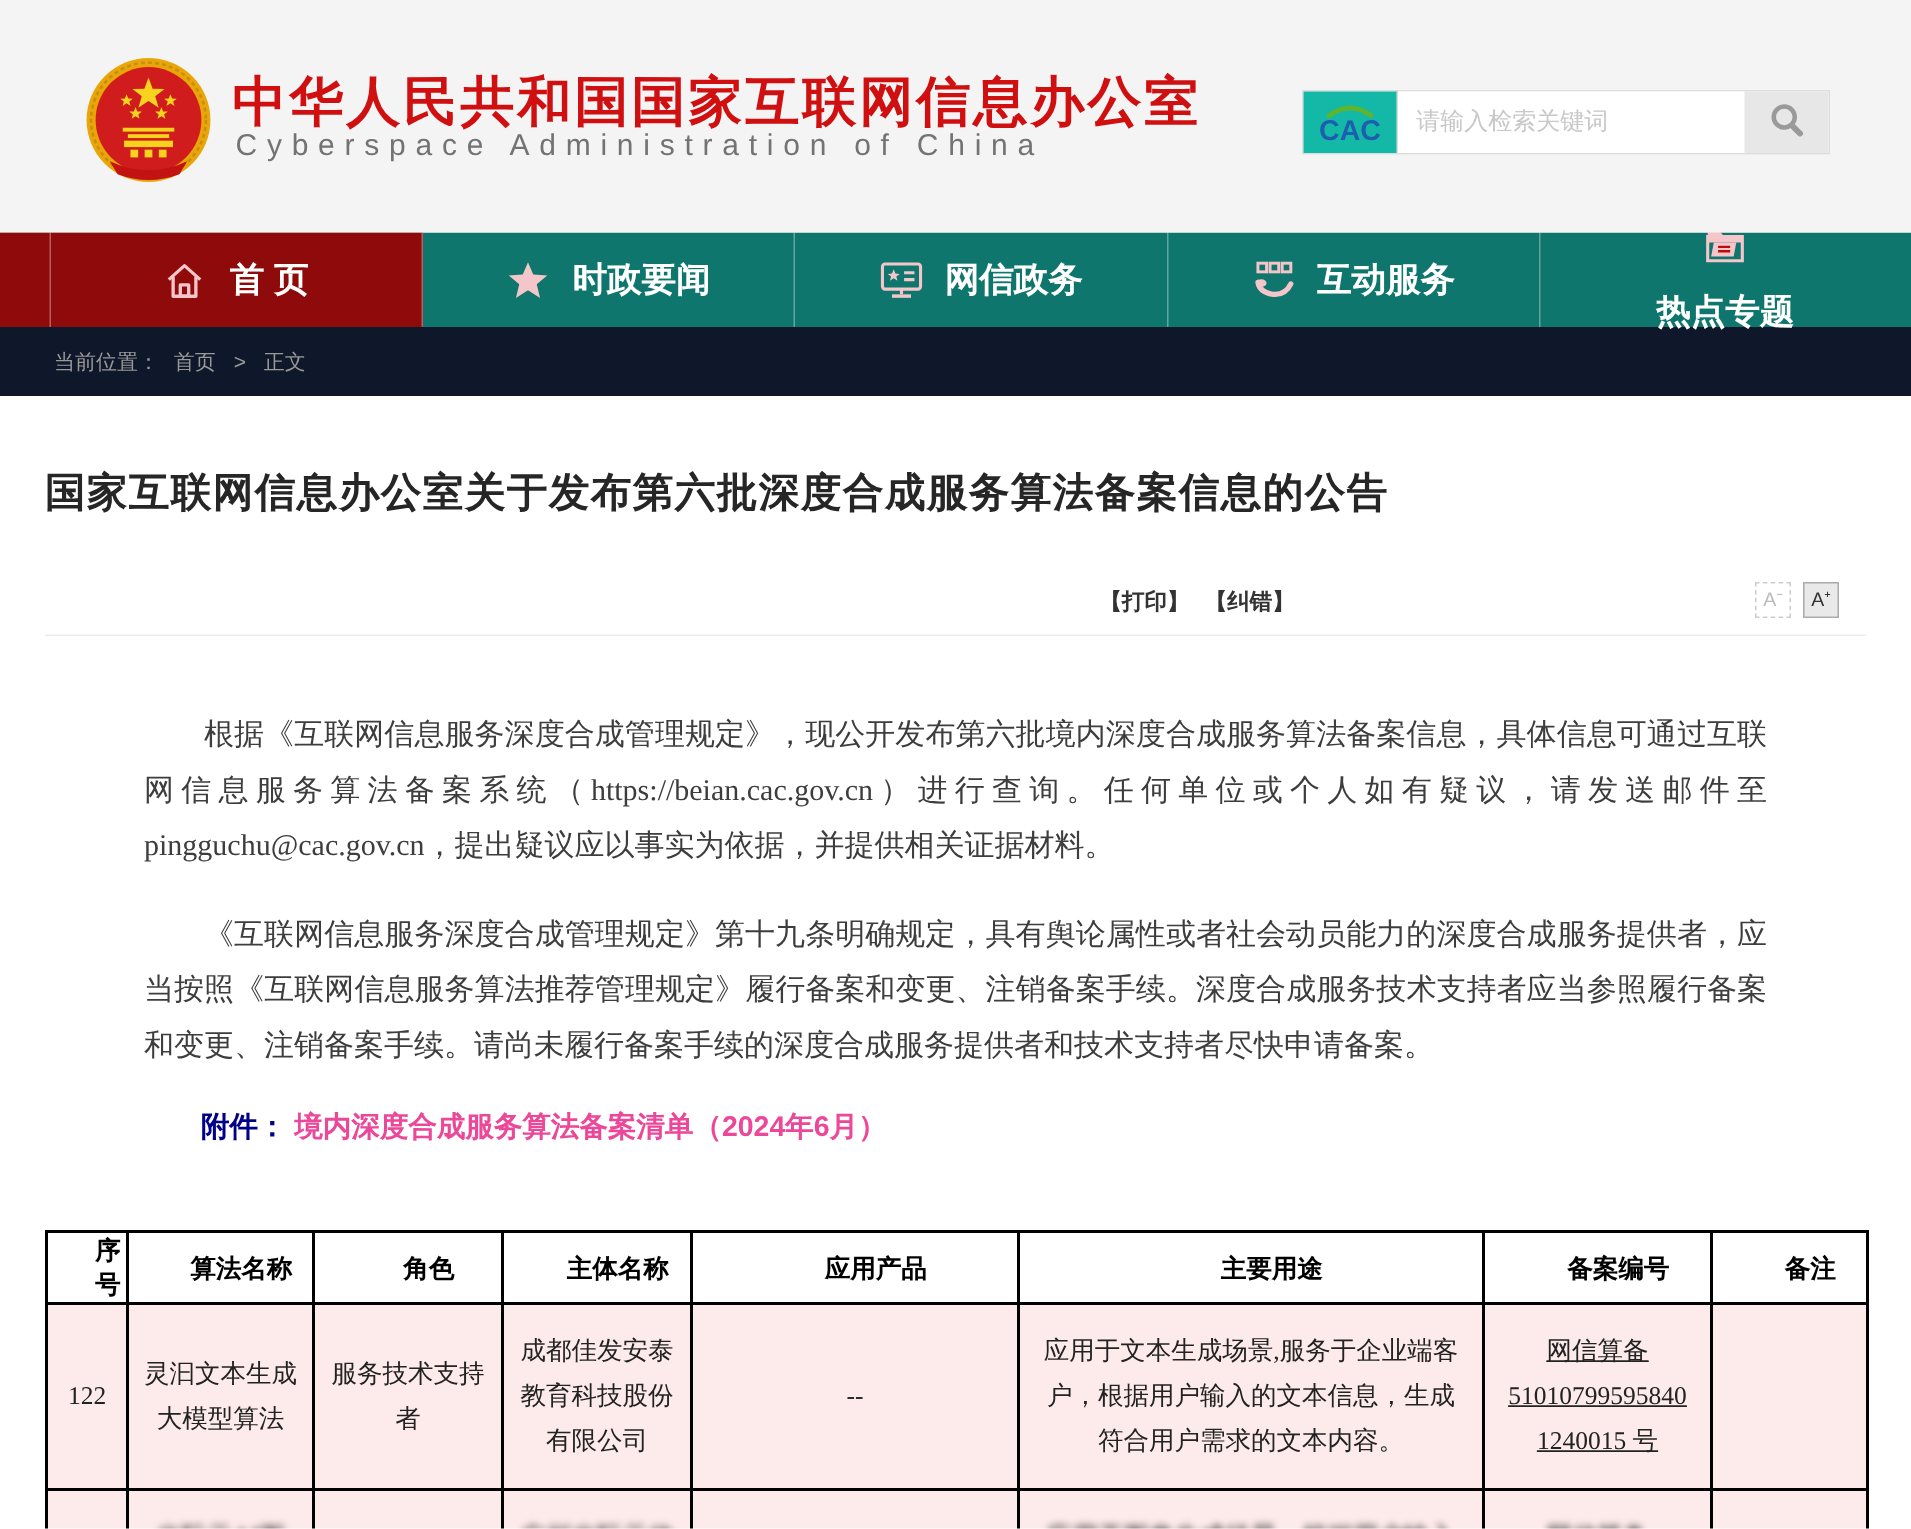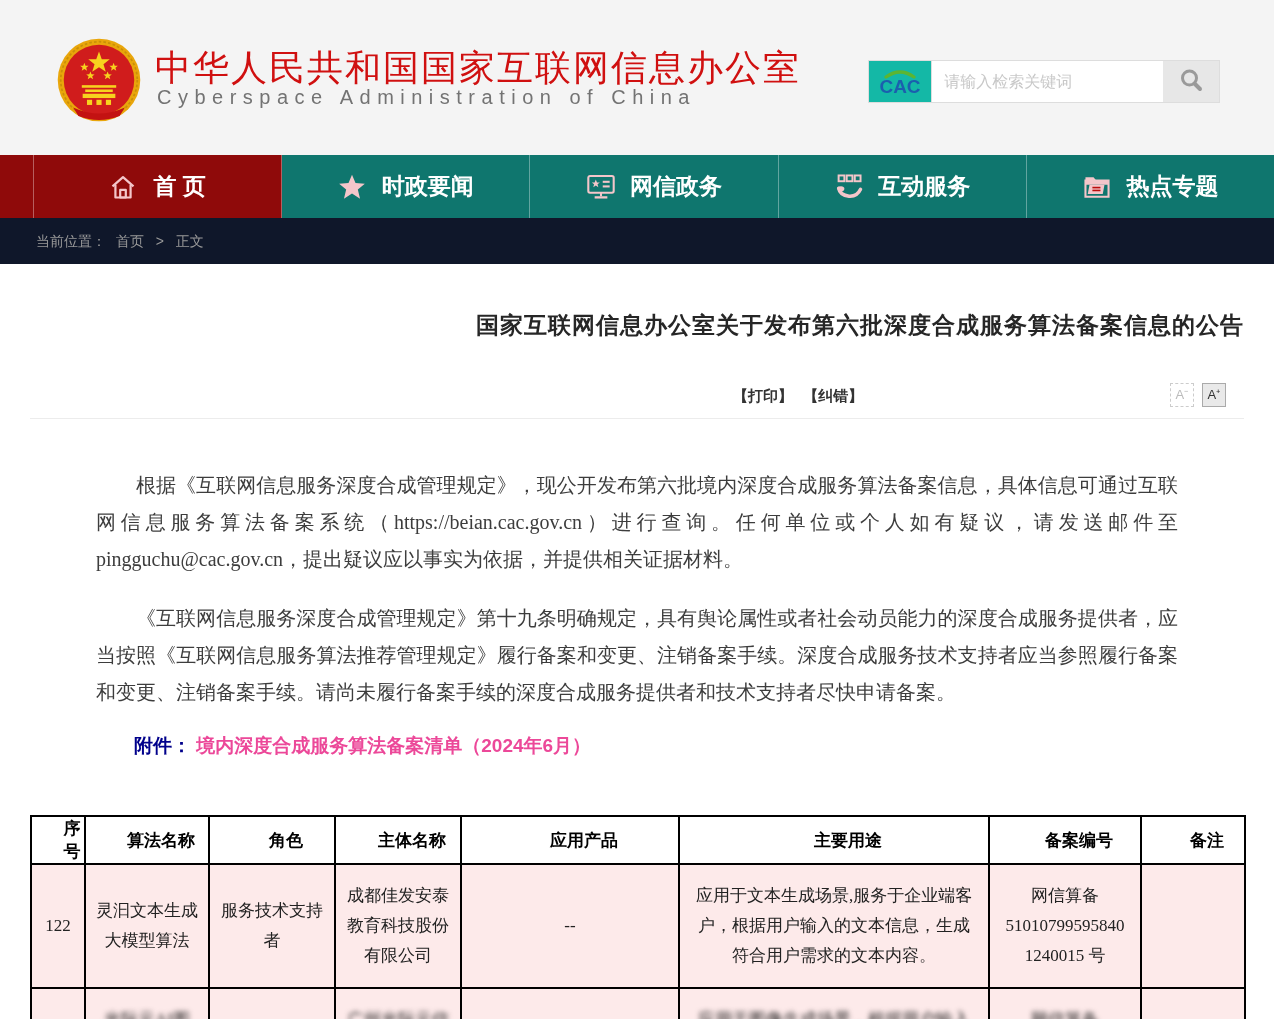--- a/index.html
+++ b/index.html
@@ -2,53 +2,53 @@
 <html><head>
 <meta charset="utf-8">
 <style>
   * { margin:0; padding:0; box-sizing:border-box; }
   html,body { width:1274px; height:1019px; overflow:hidden; background:#fff;
               font-family:"Liberation Sans", sans-serif; }
 
   
   .site-header { position:relative; height:155px; background:#f4f4f4; }
   .emblem { position:absolute; left:56px; top:36px; width:86px; height:88px; }
-  .site-title { position:absolute; left:155px; top:44px; font-size:36px; font-weight:normal;
+  .site-title { position:absolute; left:155px; top:44px; font-size:36px; font-weight:bold;
                 color:#d01010; letter-spacing:2px; white-space:nowrap; }
   .site-sub { position:absolute; left:157px; top:86px; font-size:20px; color:#737373;
               letter-spacing:6.5px; white-space:nowrap; }
   .search-box { position:absolute; left:868px; top:60px; width:352px; height:43px;
                 display:flex; align-items:stretch; background:#fff; border:1px solid #ddd; }
   .cac-logo { width:70px; display:flex; align-items:center; justify-content:center;
               border-right:1px solid #ddd; background:#14b8a6; }
   .search-input { flex:1; border:none; outline:none; padding:0 12px; font-size:16px;
                   color:#666; background:#fff; font-family:"Liberation Sans",sans-serif; }
   .search-input::placeholder { color:#c8c8c8; }
   .search-btn { width:62px; background:#e7e7e7; border:none; cursor:pointer;
                 display:flex; align-items:center; justify-content:center; }
 
   
   .nav { height:63px; background:#0f766e; display:flex; }
   .nav-stub { width:34px; background:#8f0a0a; border-right:1px solid rgba(255,255,255,.35); }
   .nav-item { flex:1; display:flex; align-items:center; justify-content:center; gap:14px;
               color:#fff; font-size:23px; font-weight:bold; cursor:pointer;
               border-right:1px solid rgba(255,255,255,.35); }
-  .nav-item:last-child { border-right:none; }
+  .nav-item:last-child { border-right:none;flex-direction:column; }
   .nav-item.active { background:#8f0a0a; }
   .nav-icon { width:30px; height:28px; display:inline-flex; }
 
   
   .breadcrumb { height:46px; background:#0f172a; line-height:46px; padding-left:36px;
                 font-size:14px; color:#999; }
   .breadcrumb a { color:#999; text-decoration:none; margin:0 6px; cursor:pointer; }
   .crumb-sep { margin:0 2px; }
 
   
   .article { padding:0 30px; }
-  .article-title { margin-top:46px; text-align:right; font-size:23px; font-weight:bold;
+  .article-title { margin-top:46px; text-align:left; font-size:27px; font-weight:bold;
                    color:#262626; letter-spacing:1px; }
   .meta-row { position:relative; height:42px; margin-top:36px; border-bottom:1px solid #ececec;
               font-size:15px; color:#666; }
   .meta-left { position:absolute; left:20px; top:10px; display:flex; align-items:center; gap:6px; }
   .meta-date { margin-right:28px; }
   .meta-source-label { margin-right:4px; }
   .meta-source { margin-right:16px; }
   .share-icon { width:20px; height:20px; border-radius:4px; display:inline-flex;
                 align-items:center; justify-content:center; margin-left:6px; cursor:pointer; }
   .wechat { background:#52c332; }
@@ -70,21 +70,21 @@
 
   
   .table-wrap { margin:56px 0 0 0; }
   table { border-collapse:collapse; width:1214px; table-layout:fixed; }
   th, td { border:2px solid #000; }
   th { height:36px; background:#fff; font-size:17px; font-weight:bold; color:#000;
        font-family:"Liberation Sans",sans-serif;padding-left:28px; }
   td { background:#fdeaea; text-align:center; vertical-align:middle; font-size:17px;
        color:#222; font-family:"Liberation Serif", serif; line-height:30px; padding:8px 10px; }
   tr.data-row { height:124px; }
-  .pre { white-space:pre-line; }
+  .pre { white-space:pre-line;text-decoration:underline; }
   .blurred { filter:blur(2.6px); }
   .cell-link { color:#2b57ad; text-decoration:underline; cursor:pointer; }
 </style>
 </head>
 <body>
 
 <div class="site-header">
   <span class="emblem">
     <svg viewBox="0 0 100 100" width="86" height="88">
       <circle cx="50" cy="50" r="48" fill="#e9a60b"></circle>

